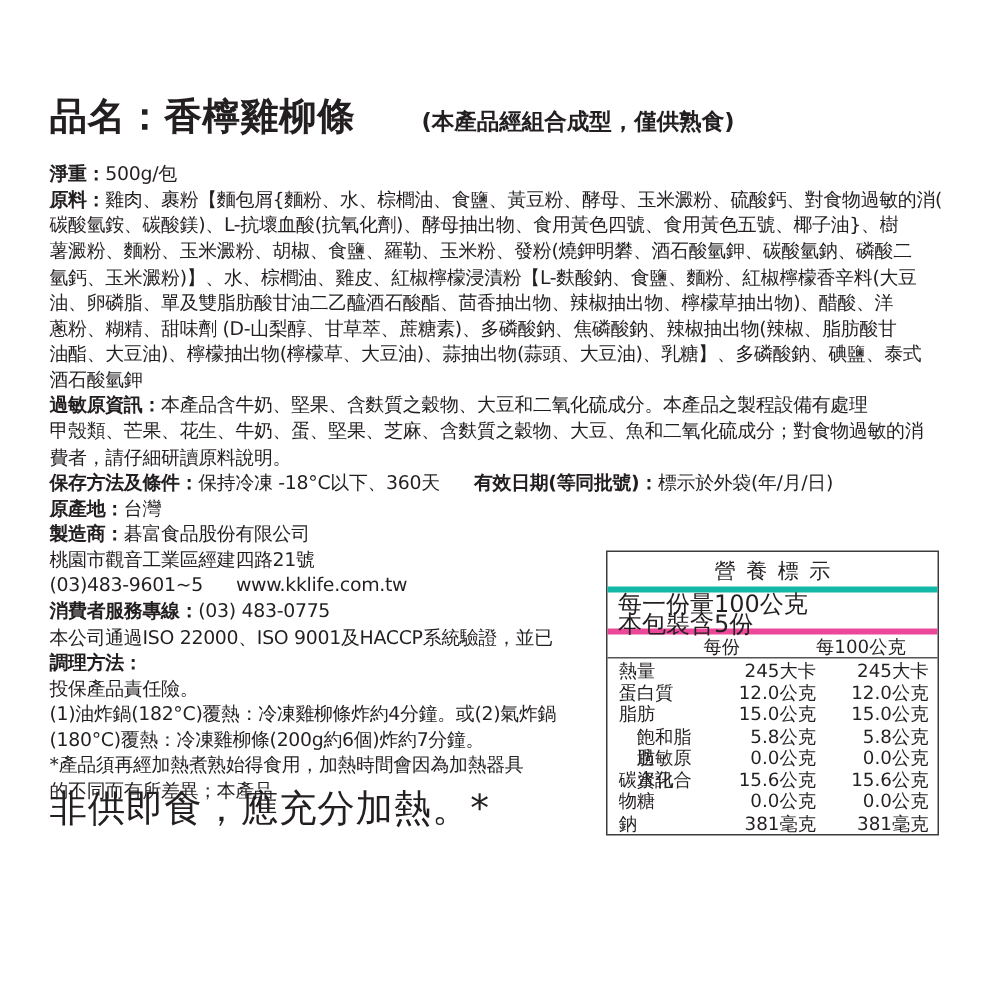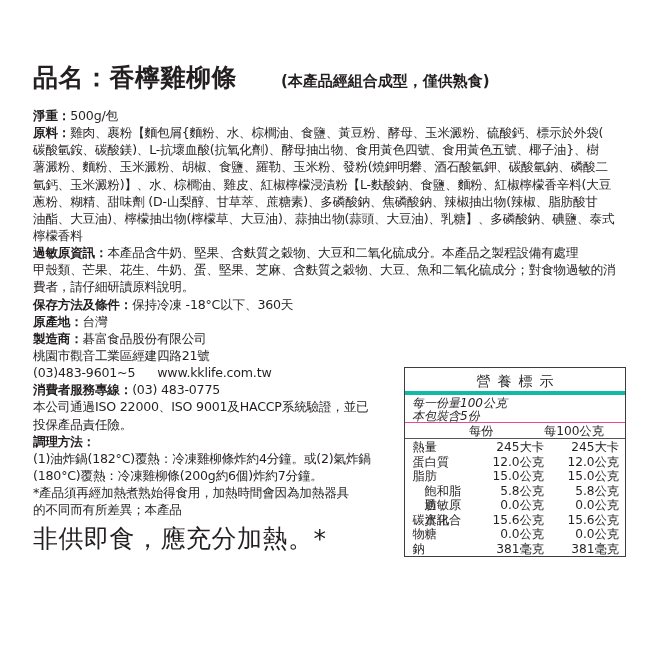--- a/index.html
+++ b/index.html
@@ -26,22 +26,22 @@
     }
     .nt {
       position: absolute; left: 404px; top: 367px; width: 222px; height: 190px;
       box-sizing: border-box; border: 1.5px solid #3d3d3d; font-size: 12.2px;
     }
     .nt-head {
       height: 27px; line-height: 27px; text-align: center; border-bottom: 4px solid #14b8a6;
       font-size: 14px; letter-spacing: 7px; padding-left: 7px; box-sizing: border-box;
     }
     .nt-serv {
-      height: 28px; border-bottom: 1px solid #ec4899; box-sizing: border-box;
-      padding: 2px 7px; line-height: 12.5px; font-size: 12px; font-style: italic;
+      height: 28px; border-bottom: 4px solid #ec4899; box-sizing: border-box;
+      padding: 2px 7px; line-height: 12.5px; font-size: 16px;
     }
     .nt-grid {
       display: grid; grid-template-columns: 1fr 75px 75px;
       padding: 0 6px 0 7.5px;
     }
     .nt-cols { height: 16px; line-height: 16px; border-bottom: 1px solid #555; box-sizing: border-box; }
     .nt-cols span { text-align: left; }
     .nt-rows { padding-top: 1px; }
     .nt-row { height: 14.5px; line-height: 14.5px; }
     .nt-row .v { text-align: right; white-space: nowrap; }
@@ -51,48 +51,50 @@
 </head>
 <body>
 
 <div class="title">
   <span>品名：香檸雞柳條</span><span class="sub">(本產品經組合成型，僅供熟食)</span>
 </div>
 
 <div class="body">
   <div class="ln"><b>淨重：</b><span>500g/包</span></div>
 
-  <div class="ln"><b>原料：</b><span>雞肉、裹粉【麵包屑{麵粉、水、棕櫚油、食鹽、黃豆粉、酵母、玉米澱粉、硫酸鈣、標示於外袋(</span></div>
+  <div class="ln"><b>原料：</b><span>雞肉、裹粉【麵包屑{麵粉、水、棕櫚油、食鹽、黃豆粉、酵母、玉米澱粉、硫酸鈣、對食物過敏的消(</span></div>
   <div class="ln">碳酸氫銨、碳酸鎂)、L-抗壞血酸(抗氧化劑)、酵母抽出物、食用黃色四號、食用黃色五號、椰子油}、樹</div>
   <div class="ln">薯澱粉、麵粉、玉米澱粉、胡椒、食鹽、羅勒、玉米粉、發粉(燒鉀明礬、酒石酸氫鉀、碳酸氫鈉、磷酸二</div>
   <div class="ln">氫鈣、玉米澱粉)】、水、棕櫚油、雞皮、紅椒檸檬浸漬粉【L-麩酸鈉、食鹽、麵粉、紅椒檸檬香辛料(大豆</div>
+  <div class="ln">油、卵磷脂、單及雙脂肪酸甘油二乙醯酒石酸酯、茴香抽出物、辣椒抽出物、檸檬草抽出物)、醋酸、洋</div>
   <div class="ln">蔥粉、糊精、甜味劑 (D-山梨醇、甘草萃、蔗糖素)、多磷酸鈉、焦磷酸鈉、辣椒抽出物(辣椒、脂肪酸甘</div>
   <div class="ln">油酯、大豆油)、檸檬抽出物(檸檬草、大豆油)、蒜抽出物(蒜頭、大豆油)、乳糖】、多磷酸鈉、碘鹽、泰式</div>
-  <div class="ln">檸檬香料</div>
+  <div class="ln">酒石酸氫鉀</div>
 
   <div class="ln"><b>過敏原資訊：</b><span>本產品含牛奶、堅果、含麩質之穀物、大豆和二氧化硫成分。本產品之製程設備有處理</span></div>
   <div class="ln">甲殼類、芒果、花生、牛奶、蛋、堅果、芝麻、含麩質之穀物、大豆、魚和二氧化硫成分；對食物過敏的消</div>
   <div class="ln">費者，請仔細研讀原料說明。</div>
 
   <div class="ln">
     <b>保存方法及條件：</b><span>保持冷凍 -18°C以下、360天</span>
+    <span class="expiry"><b>有效日期(等同批號)：</b><span>標示於外袋(年/月/日)</span></span>
   </div>
 
   <div class="ln"><b>原產地：</b><span>台灣</span></div>
 
   <div class="ln"><b>製造商：</b><span>碁富食品股份有限公司</span></div>
   <div class="ln">桃園市觀音工業區經建四路21號</div>
   <div class="ln"><span>(03)483-9601~5</span><span style="display:inline-block;width:22px"></span><span>www.kklife.com.tw</span></div>
 
   <div class="ln"><b>消費者服務專線：</b><span>(03) 483-0775</span></div>
 
   <div class="ln">本公司通過ISO 22000、ISO 9001及HACCP系統驗證，並已</div>
+  <div class="ln"><b>調理方法：</b></div>
+
   <div class="ln">投保產品責任險。</div>
-
-  <div class="ln"><b>調理方法：</b></div>
   <div class="ln">(1)油炸鍋(182°C)覆熱：冷凍雞柳條炸約4分鐘。或(2)氣炸鍋</div>
   <div class="ln">(180°C)覆熱：冷凍雞柳條(200g約6個)炸約7分鐘。</div>
   <div class="ln">*產品須再經加熱煮熟始得食用，加熱時間會因為加熱器具</div>
   <div class="ln">的不同而有所差異；本產品</div>
 </div>
 
 <div class="warn">非供即食，應充分加熱。*</div>
 
 <div class="nt">
   <div class="nt-head">營養標示</div>

